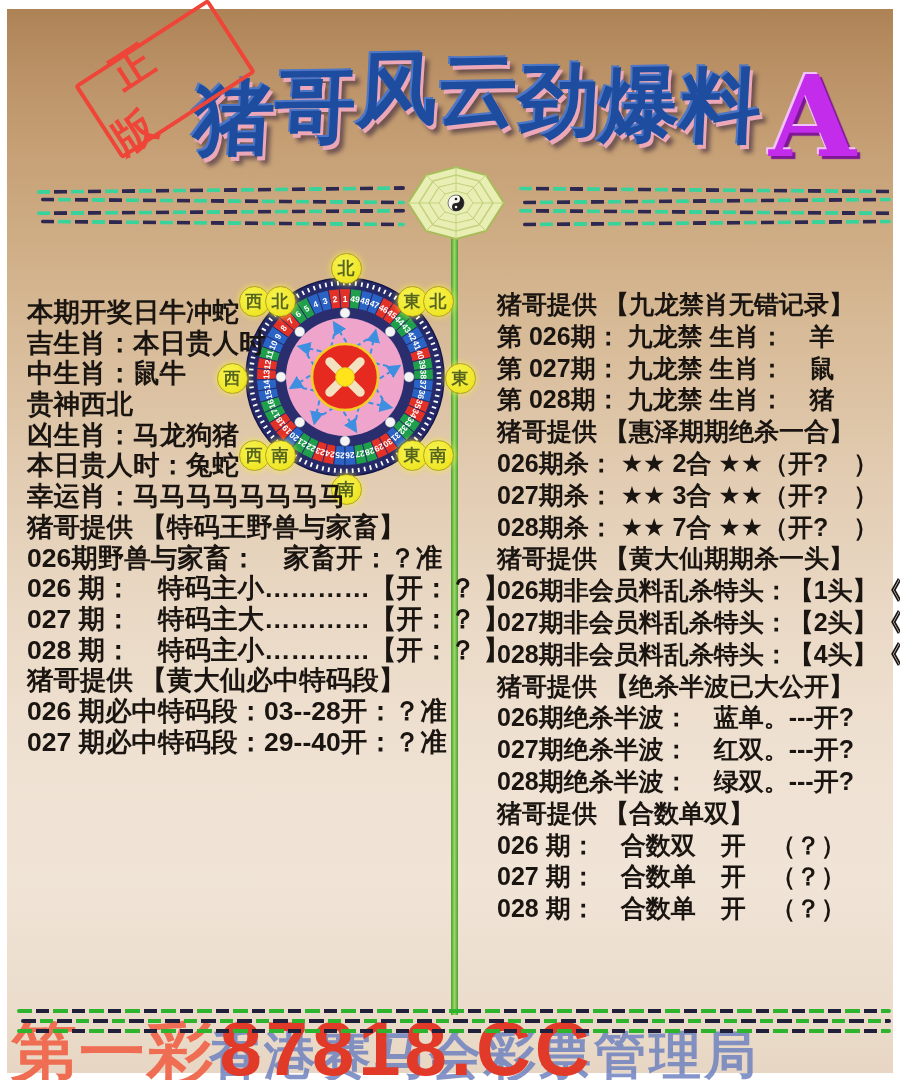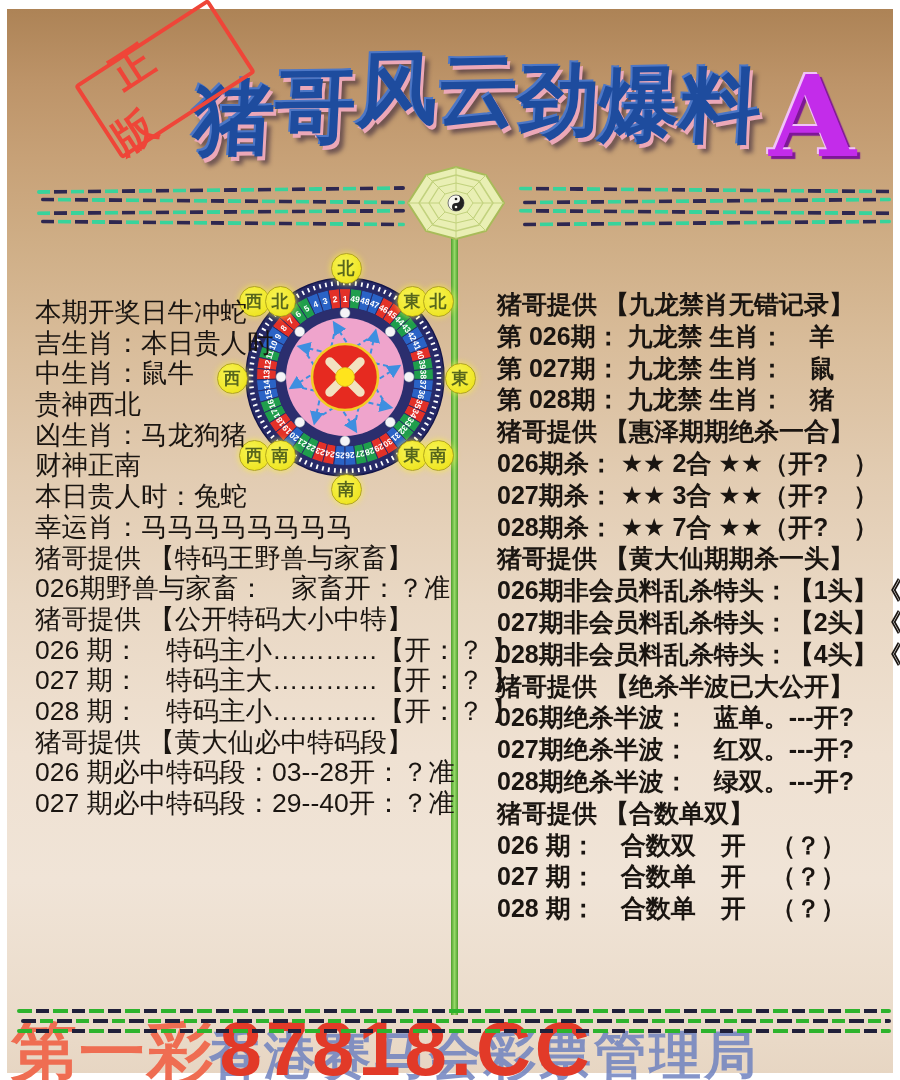--- a/index.html
+++ b/index.html
@@ -47,22 +47,22 @@
   #wheel-wrap{position:absolute;left:216px;top:246px;width:244px;height:244px;z-index:2;}
   #compass-layer{position:absolute;left:0;top:0;width:900px;height:1080px;z-index:3;pointer-events:none;}
   .compass-circle{position:absolute;width:29px;height:29px;border-radius:50%;
         background:radial-gradient(circle at 40% 35%,#f8f455,#efe625 70%,#d8c918);
         border:1px solid #b3a81e;color:#57661c;font-size:17px;font-weight:bold;
         display:flex;align-items:center;justify-content:center;
         box-shadow:0 0 6px rgba(250,240,60,.8);}
 
   
   #left-col{position:absolute;left:20px;top:288px;width:445px;z-index:4;}
-  #left-col .row{height:30.7px;line-height:30.7px;font-size:26.5px;font-weight:normal;
-        color:#1a1511;white-space:nowrap;margin-left:8px;}
+  #left-col .row{height:30.7px;line-height:30.7px;font-size:26.5px;font-weight:bold;
+        color:#1a1511;white-space:nowrap;}
   #right-col{position:absolute;left:490px;top:280px;width:405px;z-index:4;}
   #right-col .row{height:31.8px;line-height:31.8px;font-size:25px;font-weight:bold;
         color:#1a1511;white-space:nowrap;}
 
   
   #watermark{position:absolute;left:202px;top:1012px;z-index:3;font-size:52px;font-weight:bold;
         color:#7083c0;opacity:.85;letter-spacing:3px;white-space:nowrap;}
   #site-line{position:absolute;left:4px;top:996px;z-index:5;white-space:nowrap;}
   #site-line .brand{font-size:66px;font-weight:bold;color:#ef6d52;letter-spacing:2px;}
   #site-line .site{font-size:76px;font-weight:bold;color:#e23a28;letter-spacing:4px;}
@@ -262,26 +262,24 @@
         <div class="compass-circle" style="left: 231.5px; top: 276.5px;">西</div>
         <div class="compass-circle" style="left: 257.5px; top: 276.5px;">北</div>
       </div>
 
     <div id="left-col">
         <div class="row">本期开奖日牛冲蛇</div>
         <div class="row">吉生肖：本日贵人时</div>
         <div class="row">中生肖：鼠牛</div>
         <div class="row">贵神西北</div>
         <div class="row">凶生肖：马龙狗猪</div>
-        <div class="row">财神正南</div>
         <div class="row">本日贵人时：兔蛇</div>
         <div class="row">幸运肖：马马马马马马马马</div>
         <div class="row">猪哥提供 【特码王野兽与家畜】</div>
         <div class="row">026期野兽与家畜：　家畜开：？准</div>
-        <div class="row">猪哥提供 【公开特码大小中特】</div>
         <div class="row">026 期：　特码主小…………【开：？ 】</div>
         <div class="row">027 期：　特码主大…………【开：？ 】</div>
         <div class="row">028 期：　特码主小…………【开：？ 】</div>
         <div class="row">猪哥提供 【黄大仙必中特码段】</div>
         <div class="row">026 期必中特码段：03--28开：？准</div>
         <div class="row">027 期必中特码段：29--40开：？准</div>
       </div>
     <div id="right-col">
         <div class="row">猪哥提供 【九龙禁肖无错记录】</div>
         <div class="row">第 026期： 九龙禁 生肖：　羊</div>

